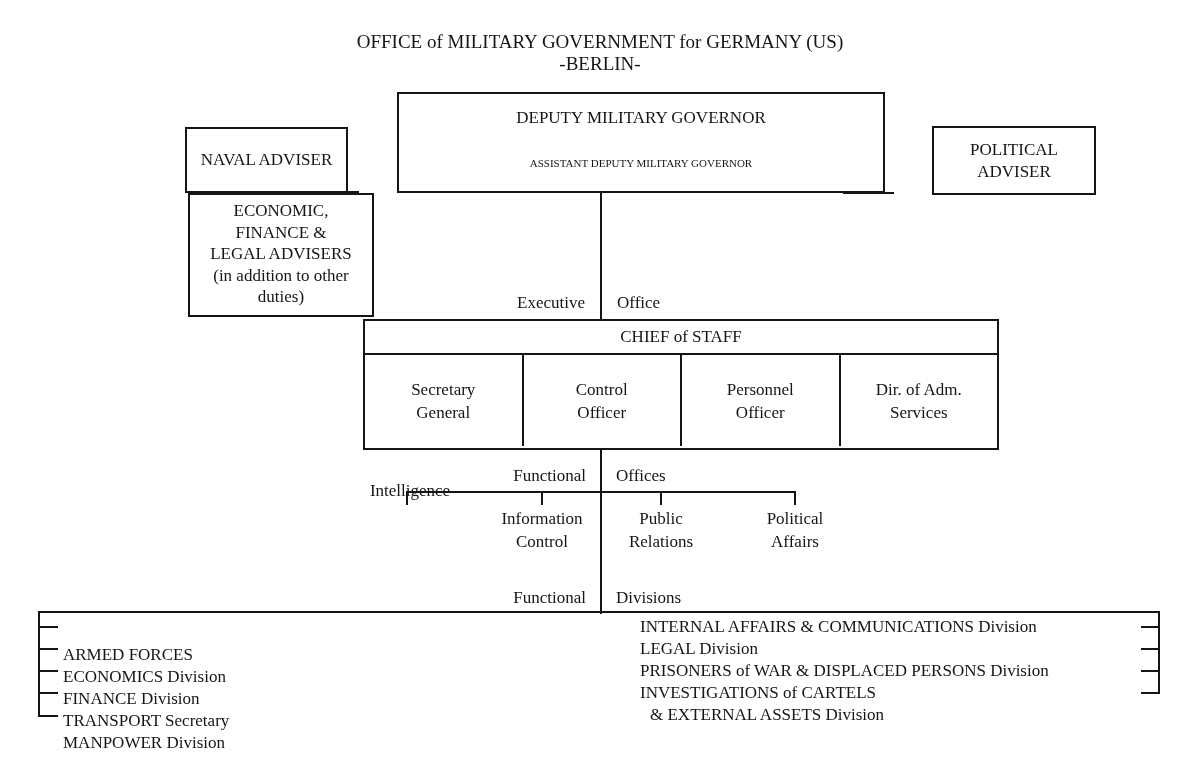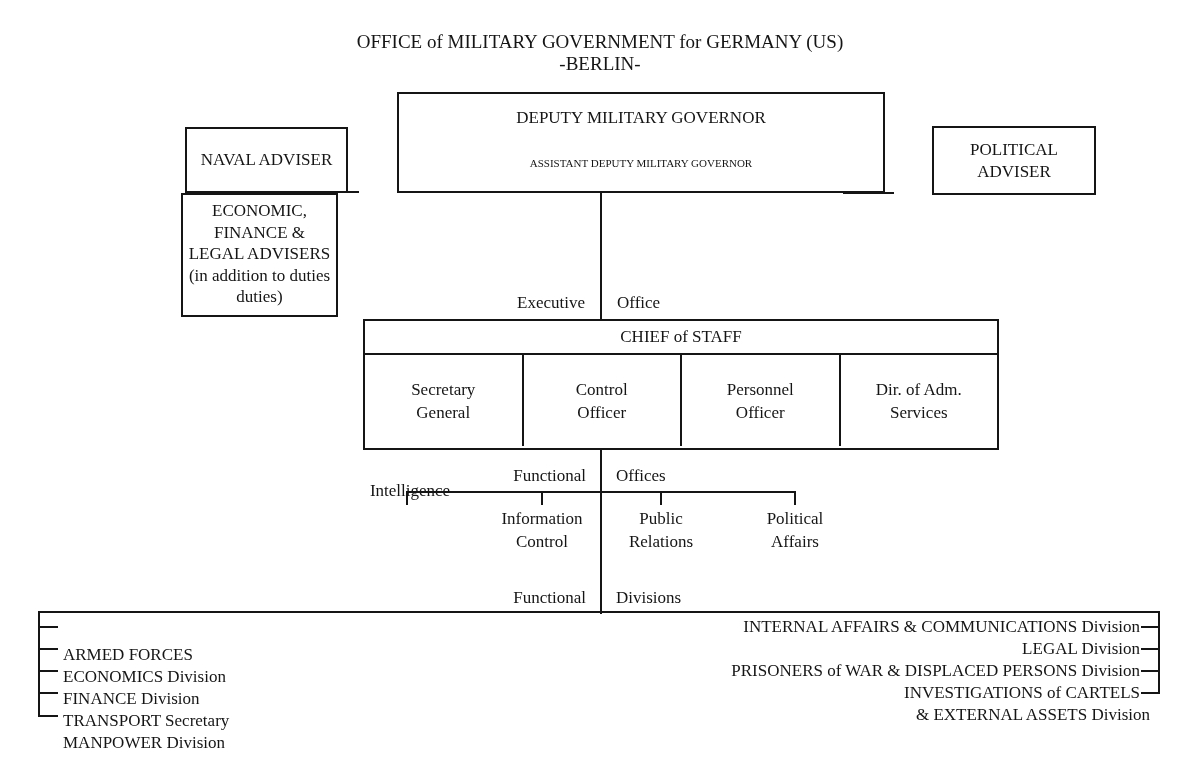--- a/index.html
+++ b/index.html
@@ -38,21 +38,21 @@
     font-size: 17px; }
   .chief-cells { display: flex; height: 91px; }
   .chief-cell { flex: 1 1 0; border-right: 2px solid var(--ink);
     display: flex; flex-direction: column; align-items: center; justify-content: center;
     font-size: 17px; line-height: 23px; }
   .chief-cell:last-child { border-right: none; }
   .split-left { position: absolute; width: 200px; text-align: right; font-size: 17px; line-height: 22px; }
   .split-right { position: absolute; width: 200px; text-align: left; font-size: 17px; line-height: 22px; }
   .office-label { position: absolute; width: 160px; text-align: center; font-size: 17px; line-height: 23px; }
   .div-list { position: absolute; font-size: 17px; line-height: 22px; }
-  .div-list.right { text-align: right; }
+  .div-list.right { }
   .shift-right { transform: translateX(10px); }
 </style>
 </head>
 <body>
 
 <div id="canvas">
 
   <div class="title">
     <div>OFFICE of MILITARY GOVERNMENT for GERMANY (US)</div>
     <div>-BERLIN-</div>
@@ -72,25 +72,25 @@
     <div>NAVAL ADVISER</div>
   </div>
 
   <div class="box center-flex" style="left:892px; top:126px; width:164px; height:69px;">
     <div class="t17">
       <div>POLITICAL</div>
       <div>ADVISER</div>
     </div>
   </div>
 
-  <div class="box adv-lines" style="left:141px; top:193px; width:157px; height:124px;">
+  <div class="box adv-lines" style="left:148px; top:193px; width:186px; height:124px;">
     <div>ECONOMIC,</div>
     <div>FINANCE &amp;</div>
     <div>LEGAL ADVISERS</div>
-    <div>(in addition to duties</div>
+    <div>(in addition to other</div>
     <div>duties)</div>
   </div>
 
   <div class="split-left" style="left:385px; top:292px;">Executive</div>
   <div class="split-right" style="left:617px; top:292px;">Office</div>
 
   <div class="box" style="left:323px; top:319px; width:636px; height:131px;">
     <div class="chief-header">CHIEF of STAFF</div>
     <div class="chief-cells">
       <div class="chief-cell">

